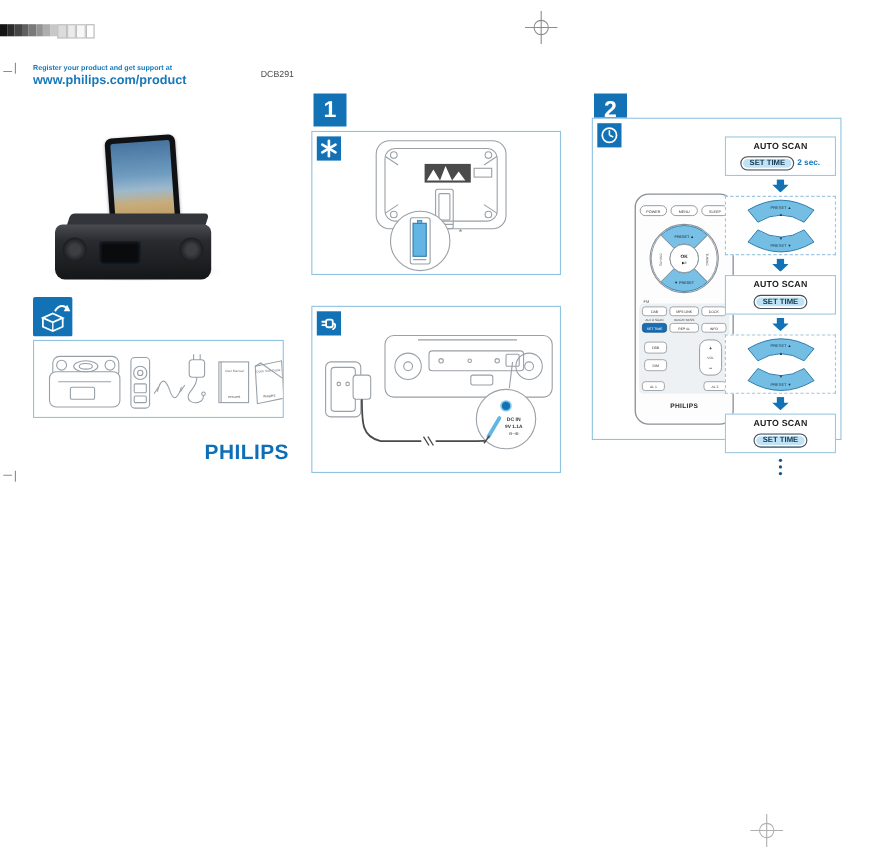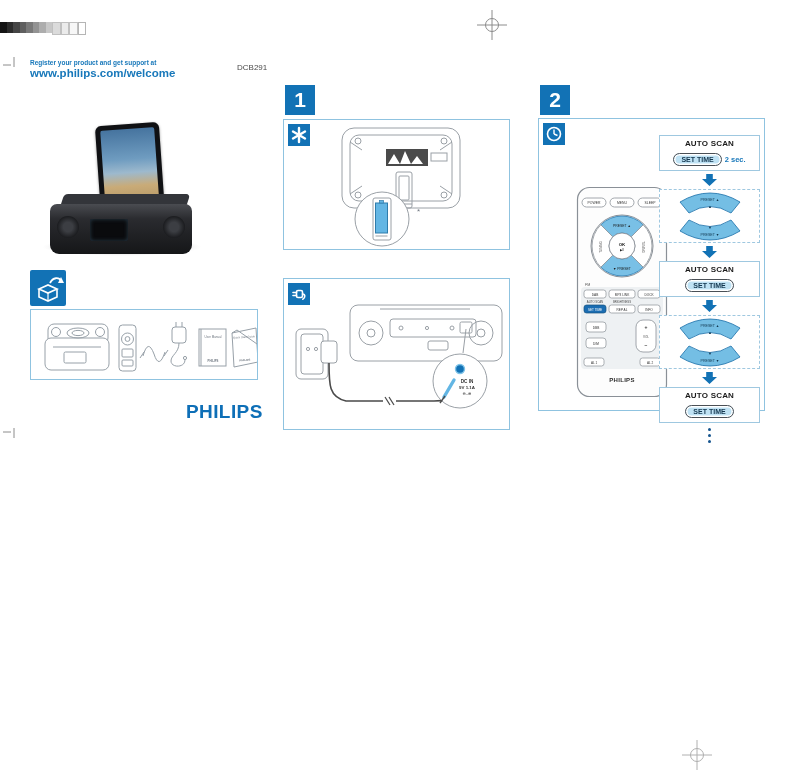--- a/index.html
+++ b/index.html
@@ -52,21 +52,21 @@
   .contents-panel{left:30px;top:309px;width:228px;height:71px;border:1px solid #8fc3e0;background:#fff;box-sizing:border-box;}
 
   
   .step-num{width:30px;height:30px;background:#1272b5;color:#fff;font-size:21px;font-weight:bold;
     display:flex;align-items:center;justify-content:center;}
   .step1{left:285px;top:85px;}
   .step2{left:540px;top:85px;}
   .panel{border:1px solid #8fc3e0;background:#fff;box-sizing:border-box;}
   .panelA{left:283px;top:119px;width:227px;height:131px;}
   .panelB{left:283px;top:278px;width:227px;height:152px;}
-  .panelC{left:538px;top:118px;width:227px;height:293px;}
+  .panelC{left:538px;top:107px;width:227px;height:293px;}
   .icon-sq{position:absolute;left:4px;top:4px;width:22px;height:22px;background:#1272b5;}
 
   
   .flow{position:absolute;left:119px;top:16px;width:103px;display:flex;flex-direction:column;align-items:center;gap:3px;}
   .fbox{width:101px;border:1px solid #9fc8e0;background:#fff;box-sizing:border-box;}
   .fbox.settime{padding:3px 0 4px;text-align:center;}
   .ftitle{font-size:8px;font-weight:bold;color:#1a1a1a;letter-spacing:.2px;}
   .btn-settime{display:inline-block;border:1px solid #4a4f55;border-radius:8px;background:#bfe2f4;
     box-shadow:inset 0 0 0 1.5px #ffffff;font-size:7px;font-weight:bold;color:#14374f;padding:2px 7px;margin-top:1px;}
   .fnote{font-size:7.5px;font-weight:bold;color:#1878ba;margin-left:3px;}
@@ -110,21 +110,21 @@
 <svg class="abs" style="left:2px;top:55px" width="16" height="14">
   <line x1="1" y1="10" x2="9" y2="10" stroke="#8c8c8c" stroke-width="1"></line>
   <line x1="12" y1="2" x2="12" y2="12" stroke="#8c8c8c" stroke-width="1"></line>
 </svg>
 <svg class="abs" style="left:2px;top:427px" width="16" height="14">
   <line x1="1" y1="5" x2="9" y2="5" stroke="#8c8c8c" stroke-width="1"></line>
   <line x1="12" y1="1" x2="12" y2="11" stroke="#8c8c8c" stroke-width="1"></line>
 </svg>
 
 <div class="abs reg1">Register your product and get support at</div>
-<div class="abs regurl">www.philips.com/welcome</div>
+<div class="abs regurl">www.philips.com/product</div>
 <div class="abs model">DCB291</div>
 
 <div class="abs photo">
   <div class="shadow"></div>
   <div class="ipad">
     <div class="screen">
       <div class="icons">
           <i></i>
           <i></i>
           <i></i>

